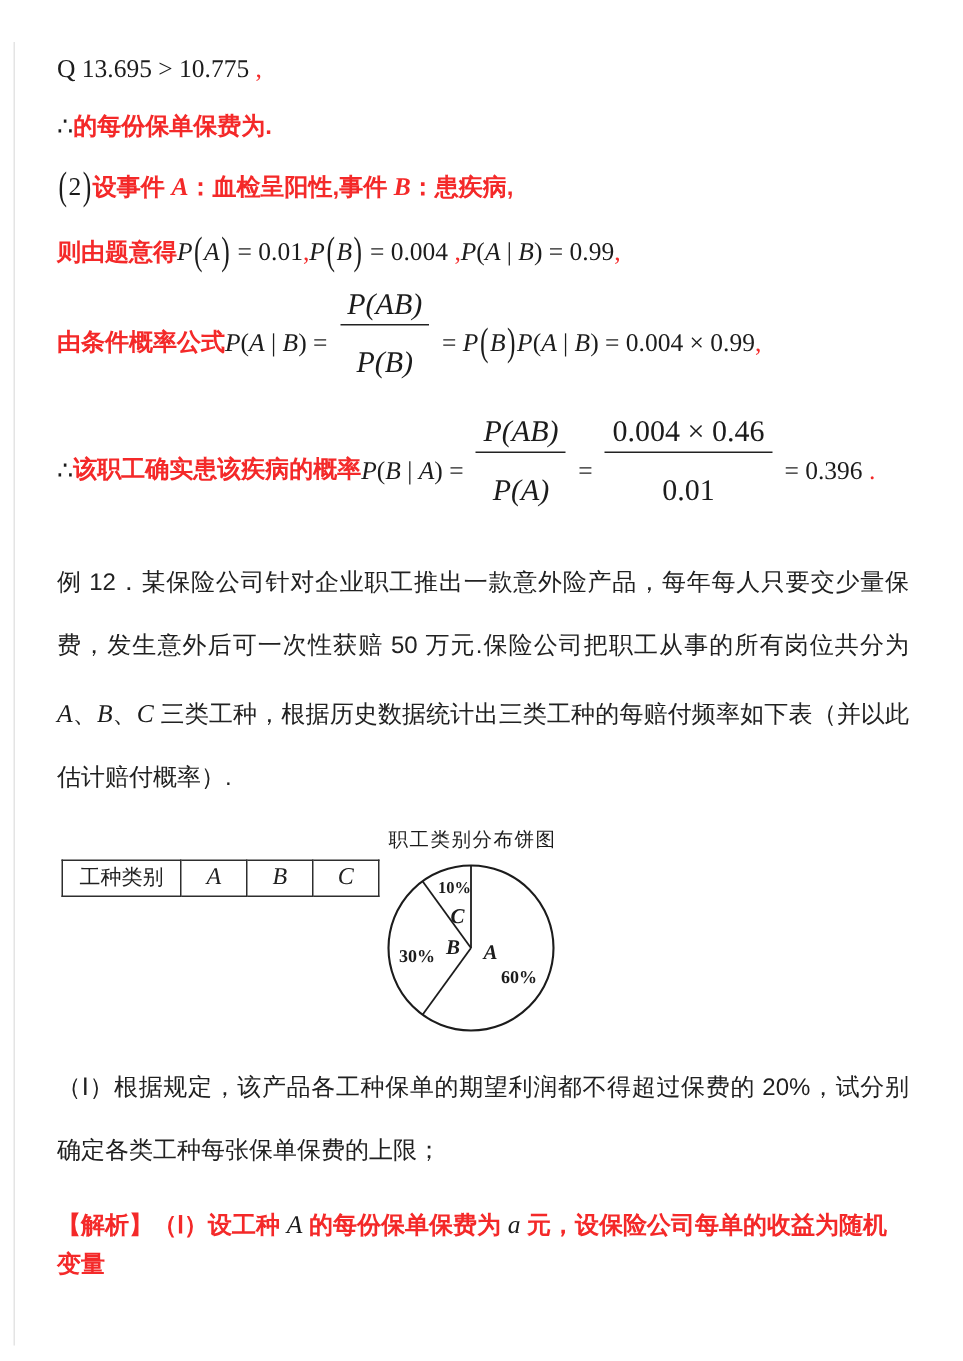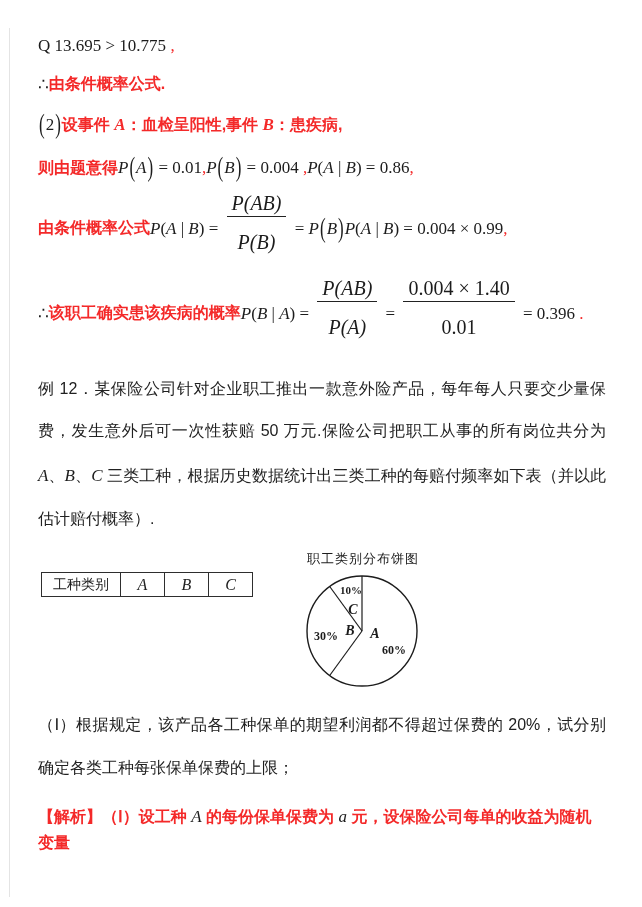--- a/index.html
+++ b/index.html
@@ -56,42 +56,42 @@
   .figure-row{display:flex;align-items:flex-start;}
   .rate-table{border-collapse:collapse;margin-top:28px;margin-left:3px;border-radius:23px;}
   .rate-table td{border:1px solid #2e2e2e;text-align:center;vertical-align:middle;}
   .rate-table td.lab{width:70px;font-family:"Liberation Serif",serif;font-size:14px;padding:0 4px;}
   .rate-table td.mcell{width:41px;font-family:"Liberation Serif",serif;font-style:italic;font-size:16px;}
   .rate-table tr.hrow td{height:21px;}
   .rate-table tr.brow td{height:46px;}
   .rate-table .frac{font-size:13px;margin:0;}
   .rate-table .frac .num{padding:0 3px;}
 
-  .pie-block{margin-left:48px;display:flex;flex-direction:column;align-items:center;}
+  .pie-block{display:flex;flex-direction:column;align-items:center;}
   .pie-title{font-family:"Liberation Serif",serif;font-size:13px;color:#1c1c1c;letter-spacing:1px;margin-top:6px;}
   .pie-svg{display:block;}
   .pie-circle{fill:#ffffff;stroke:#1c1c1c;stroke-width:1.4;}
   .pie-line{stroke:#1c1c1c;stroke-width:1.2;}
   .pct{font-family:"Liberation Serif",serif;font-weight:bold;fill:#1c1c1c;text-anchor:middle;}
   .pct11{font-size:11px;} .pct12{font-size:12px;}
   .pie-letter{font-family:"Liberation Serif",serif;font-style:italic;font-weight:bold;font-size:14px;fill:#1c1c1c;text-anchor:middle;}
 </style>
 </head>
 <body>
 
 <div class="doc">
 
   <div class="line">
       <span class="seg m">Q 13.695 &gt; 10.775</span>
       <span class="seg mr"> ,</span>
     </div>
 
   <div class="line mt-a">
       <span class="seg m">∴</span>
-      <span class="seg r">由条件概率公式.</span>
+      <span class="seg r">的每份保单保费为.</span>
     </div>
 
   <div class="line mt-b" style="min-height:34px;">
       <span class="seg tp">(</span>
       <span class="seg m">2</span>
       <span class="seg tp">)</span>
       <span class="seg r">设事件 </span>
       <span class="seg ri">A</span>
       <span class="seg r">：血检呈阳性,事件 </span>
       <span class="seg ri">B</span>
@@ -111,21 +111,21 @@
       <span class="seg mi">B</span>
       <span class="seg tp">)</span>
       <span class="seg m"> = 0.004 </span>
       <span class="seg mr">,</span>
       <span class="seg mi">P</span>
       <span class="seg m">(</span>
       <span class="seg mi">A</span>
       <span class="seg m"> | </span>
       <span class="seg mi">B</span>
       <span class="seg m">)</span>
-      <span class="seg m"> = 0.86</span>
+      <span class="seg m"> = 0.99</span>
       <span class="seg mr">,</span>
     </div>
 
   <div class="line tall mt-d">
       <span class="seg r">由条件概率公式</span>
       <span class="seg mi">P</span>
       <span class="seg m">(</span>
       <span class="seg mi">A</span>
       <span class="seg m"> | </span>
       <span class="seg mi">B</span>
@@ -156,21 +156,21 @@
       <span class="seg mi">B</span>
       <span class="seg m"> | </span>
       <span class="seg mi">A</span>
       <span class="seg m">) = </span>
       <span class="frac fi">
         <span class="num">P(AB)</span>
         <span class="den">P(A)</span>
       </span>
       <span class="seg m"> = </span>
       <span class="frac fu">
-        <span class="num">0.004 × 1.40</span>
+        <span class="num">0.004 × 0.46</span>
         <span class="den">0.01</span>
       </span>
       <span class="seg m"> = 0.396</span>
       <span class="seg mr"> .</span>
     </div>
 
   <div class="para mt-ex"><span class="seg k">例 12．某保险公司针对企业职工推出一款意外险产品，每年每人只要交少量保费，发生意外后可一次性获赔 50 万元.保险公司把职工从事的所有岗位共分为 </span><span class="seg mi">A</span><span class="seg k">、</span><span class="seg mi">B</span><span class="seg k">、</span><span class="seg mi">C</span><span class="seg k"> 三类工种，根据历史数据统计出三类工种的每赔付频率如下表（并以此估计赔付概率）.</span></div>
 
   <div class="figure-row mt-fig">
     <table class="rate-table">

